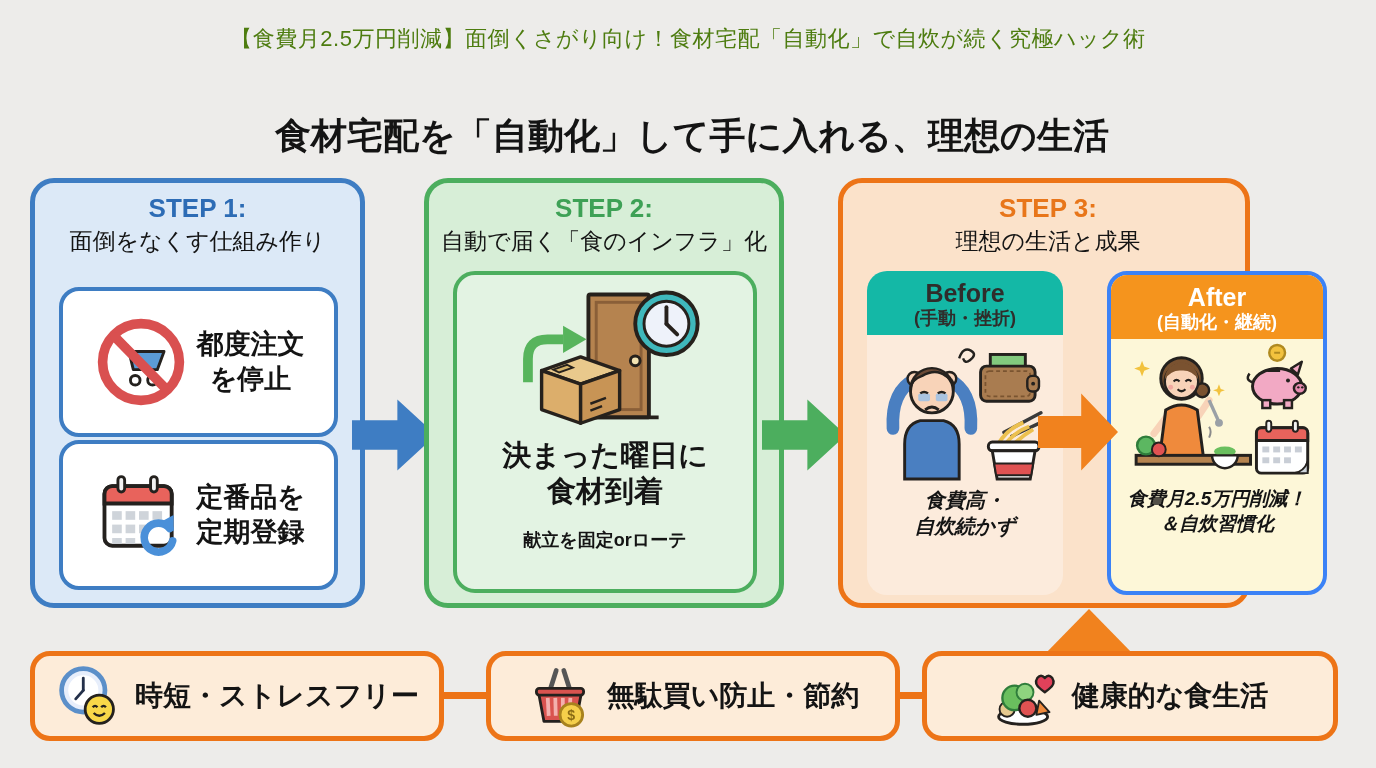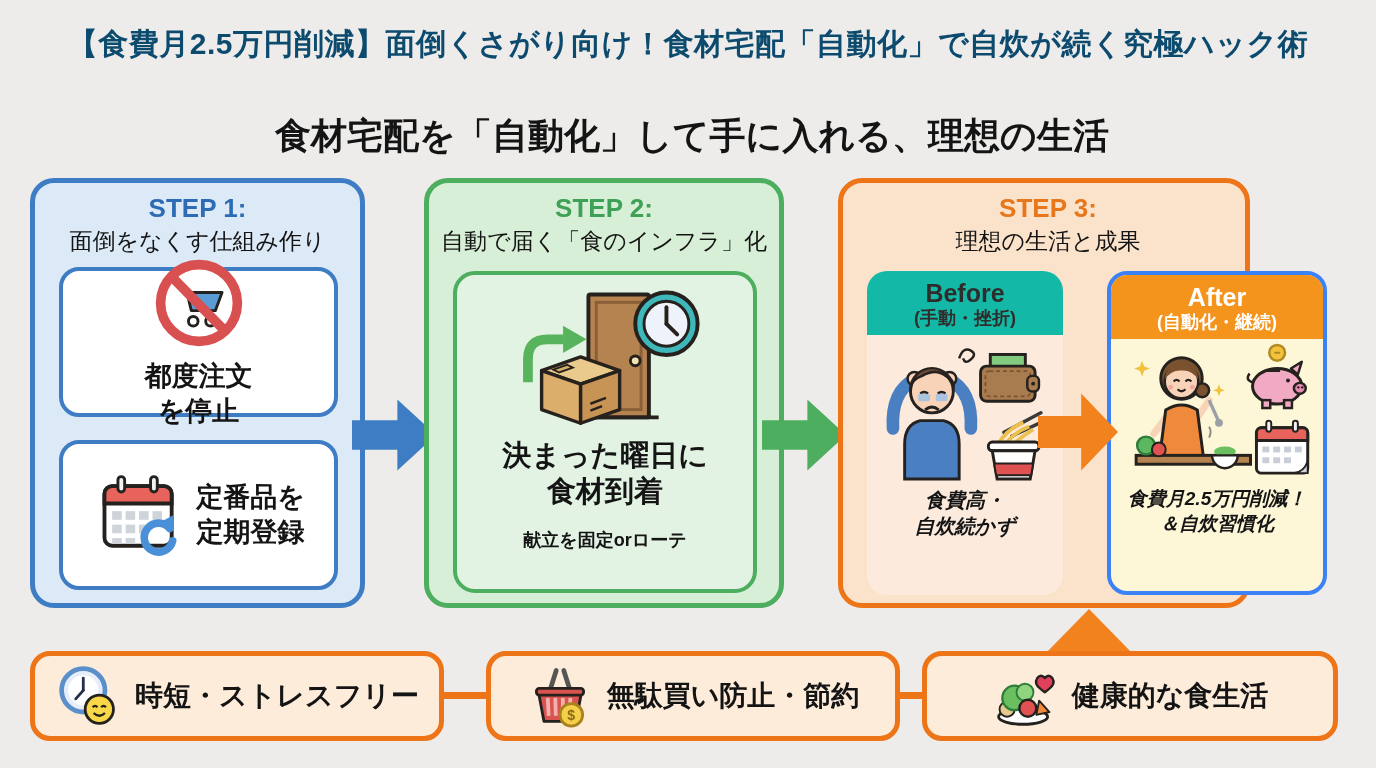--- a/index.html
+++ b/index.html
@@ -1,39 +1,39 @@
 <!DOCTYPE html>
 <html><head>
 <meta charset="utf-8">
 <style>
   * { margin:0; padding:0; box-sizing:border-box; }
   html,body { width:1376px; height:768px; }
   body { font-family:"Liberation Sans","DejaVu Sans",sans-serif; background:#edecea; }
   .canvas { position:relative; width:1376px; height:768px; background:#edecea; overflow:hidden; }
 
   .title { position:absolute; top:24px; left:0; width:100%; text-align:center;
-           font-size:30px; font-weight:700; color:#0c4a6e; letter-spacing:0.5px; }
+           font-size:22px; font-weight:400; color:#4d7c0f; letter-spacing:0.5px; }
   .subtitle { position:absolute; top:112px; left:4px; width:100%; text-align:center;
               font-size:36px; font-weight:900; color:#141414; }
 
   .step { position:absolute; top:178px; height:430px; border-radius:24px; }
   .step1 { left:30px;  width:335px; background:#dce9f7; border:5px solid #3e7dc3; }
   .step2 { left:424px; width:360px; background:#d7eed7; border:5px solid #4cae5e; }
   .step3 { left:838px; width:412px; background:#fbe2ca; border:5px solid #ed7417;padding-left:8px; }
 
   .step-label { width:100%; text-align:center; margin-top:10px; font-size:26px; font-weight:800; }
   .step1 .step-label { color:#2d6cb5; }
   .step2 .step-label { color:#3ea156; }
   .step3 .step-label { color:#e8761a; }
   .step-heading { width:100%; text-align:center; margin-top:2px; font-size:23px; font-weight:400; color:#141414; }
 
   .mini-card { position:absolute; left:24px; width:279px; height:150px; background:#ffffff;
                border:4px solid #3e7dc3; border-radius:20px; display:flex; align-items:center;
                justify-content:center; gap:8px; }
-  .mini-card.first  { top:84px;flex-direction:column; }
+  .mini-card.first  { top:104px; }
   .mini-card.second { top:257px; }
   .mini-card .card-text { font-size:27px; font-weight:800; color:#141414; text-align:center; line-height:1.3; }
 
   .step2-card { position:absolute; left:24px; top:88px; width:304px; height:322px;
                 background:#e3f3e3; border:4px solid #4cae5e; border-radius:22px;
                 display:flex; flex-direction:column; align-items:center; }
   .step2-main { margin-top:4px; font-size:29px; font-weight:900; color:#141414; text-align:center; line-height:1.25; }
   .step2-note { margin-top:18px; font-size:18px; font-weight:800; color:#141414; text-align:center; }
 
   .h-arrow { position:absolute; top:398px; width:84px; height:74px;

